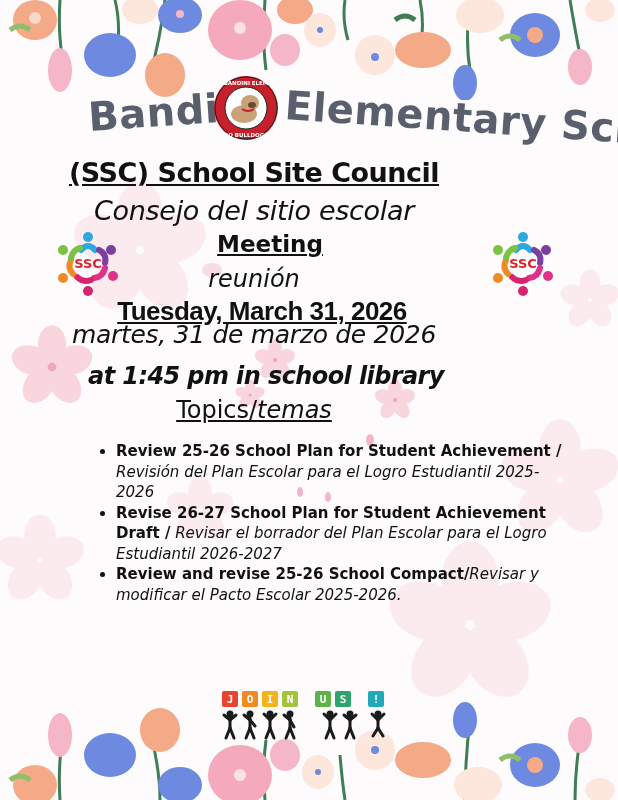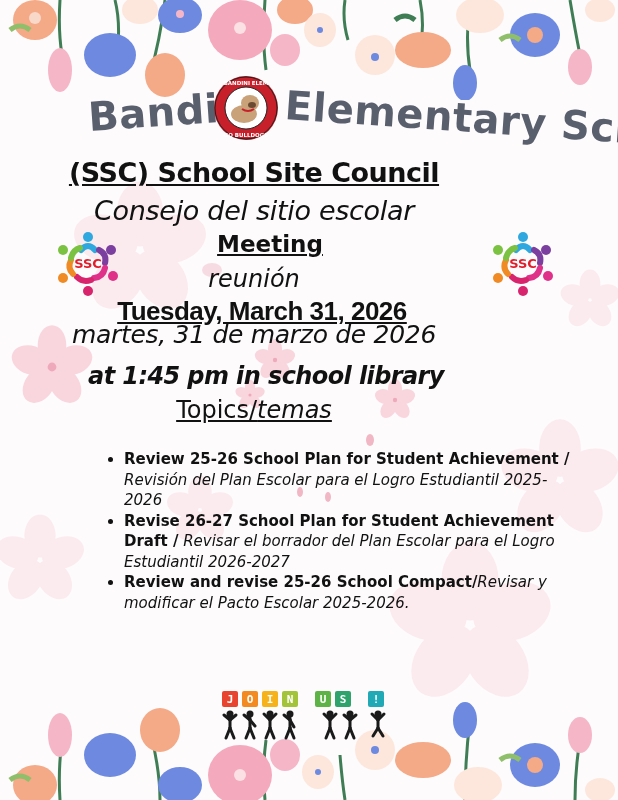--- a/index.html
+++ b/index.html
@@ -37,21 +37,21 @@
   .t-topics { top: 396px; font-size: 24px; font-family: "DejaVu Sans", sans-serif; }
   .t-topics .bold { font-weight: normal; text-decoration: underline; }
   .t-topics .ital { font-style: italic; text-decoration: underline; }
 
   .ssc-icon { position: absolute; width: 70px; height: 70px; }
   .ssc-icon.left { left: 53px; top: 228px; }
   .ssc-icon.right { left: 488px; top: 228px; }
 
   .topics-list {
     position: absolute; left: 96px; top: 441px; width: 470px;
-    margin: 8px; padding: 0; list-style: none;
+    margin: 0; padding: 0; list-style: none;
     font-family: "DejaVu Sans", sans-serif; font-size: 15px; line-height: 20.5px;
   }
   .topics-list li { position: relative; padding-left: 20px; margin-bottom: 0; }
   .topics-list li::before {
     content: ""; position: absolute; left: 4px; top: 8px; width: 5px; height: 5px;
     border-radius: 50%; background: #111;
   }
   .b { font-weight: bold; }
   .bi { font-weight: bold; }
   .i { font-style: italic; font-weight: normal; }

